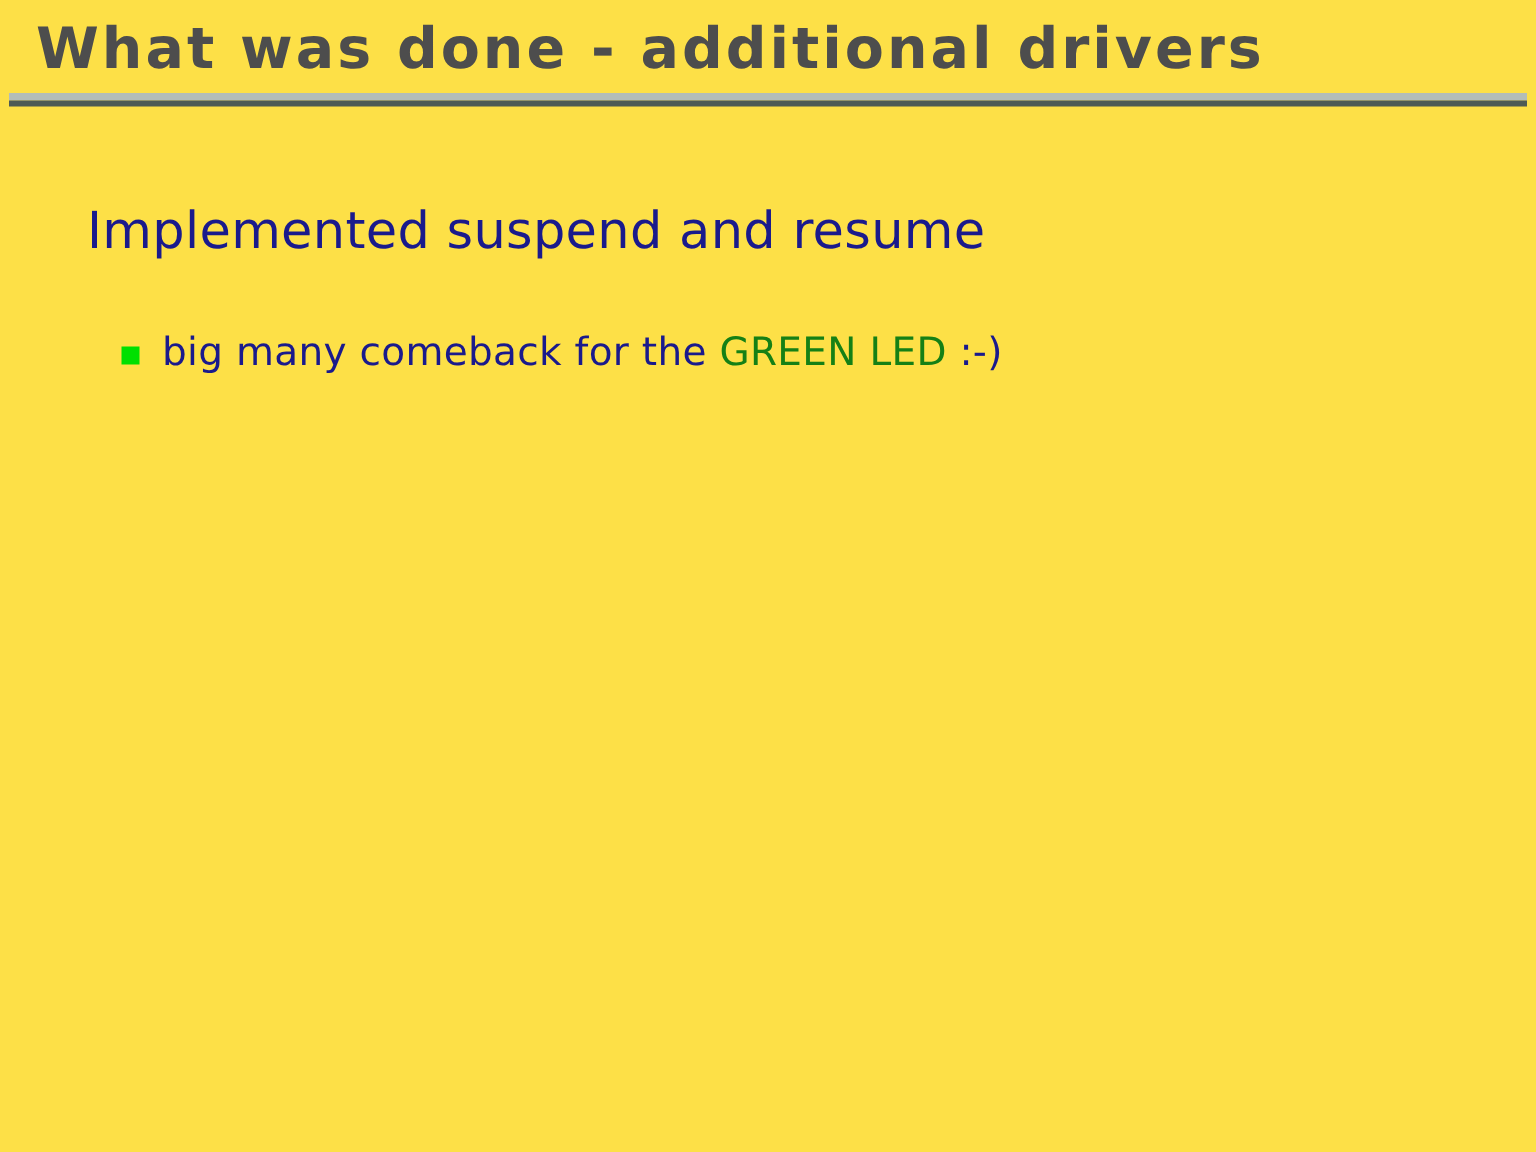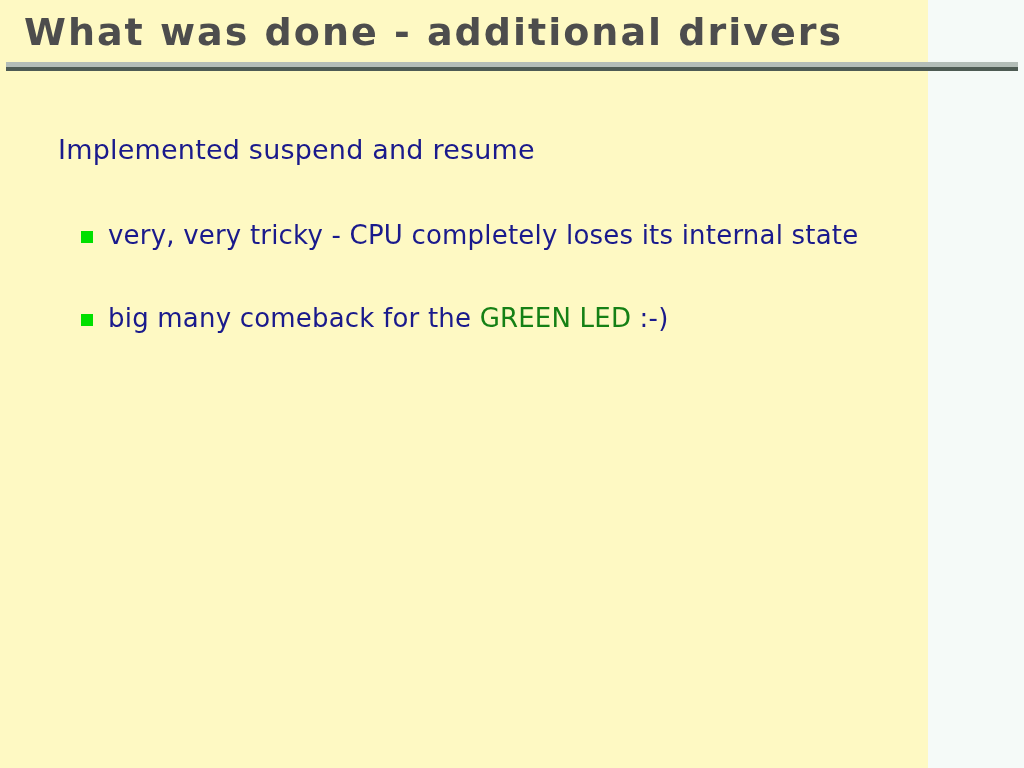--- a/index.html
+++ b/index.html
@@ -10,23 +10,23 @@
   body {
     width: 1024px;
     height: 768px;
     overflow: hidden;
     background: #f5faf8;
     font-family: "DejaVu Sans", sans-serif;
   }
 
   .slide {
     position: relative;
-    width: 928px;
+    width: 1024px;
     height: 768px;
-    background: #fef9c3;
+    background: #fde047;
   }
 
   
   .title-block {
     position: absolute;
     left: 0;
     top: 0;
     width: 1024px;
   }
   .slide-title {
@@ -71,21 +71,21 @@
     left: 0;
     top: 0;
     width: 1024px;
   }
 
   .lead-line {
     position: absolute;
     left: 58px;
     top: 134px;
     font-family: "DejaVu Sans", sans-serif;
-    font-size: 27px;
+    font-size: 34px;
     color: #1a1a8c;
     letter-spacing: 0.2px;
     white-space: nowrap;
   }
 
   .bullet-list {
     position: absolute;
     left: 80px;
     top: 218px;
     width: 900px;
@@ -135,24 +135,20 @@
       <div class="rule-dark"></div>
     </div>
   </div>
 
   <div class="body-block">
 
     <div class="lead-line">Implemented suspend and resume</div>
 
     <div class="bullet-list">
 
-      <div class="bullet-item wrap">
-        <span class="bullet-marker"></span>
-        <span class="bullet-text"><span>very, very tricky - CPU completely loses its internal state</span><span class="hl-green"></span><span></span></span>
-      </div>
 
 
 
       <div class="bullet-item">
         <span class="bullet-marker"></span>
         <span class="bullet-text"><span>big many comeback for the </span><span class="hl-green">GREEN LED</span><span> :-)</span></span>
       </div>
 
     </div>
   </div>

